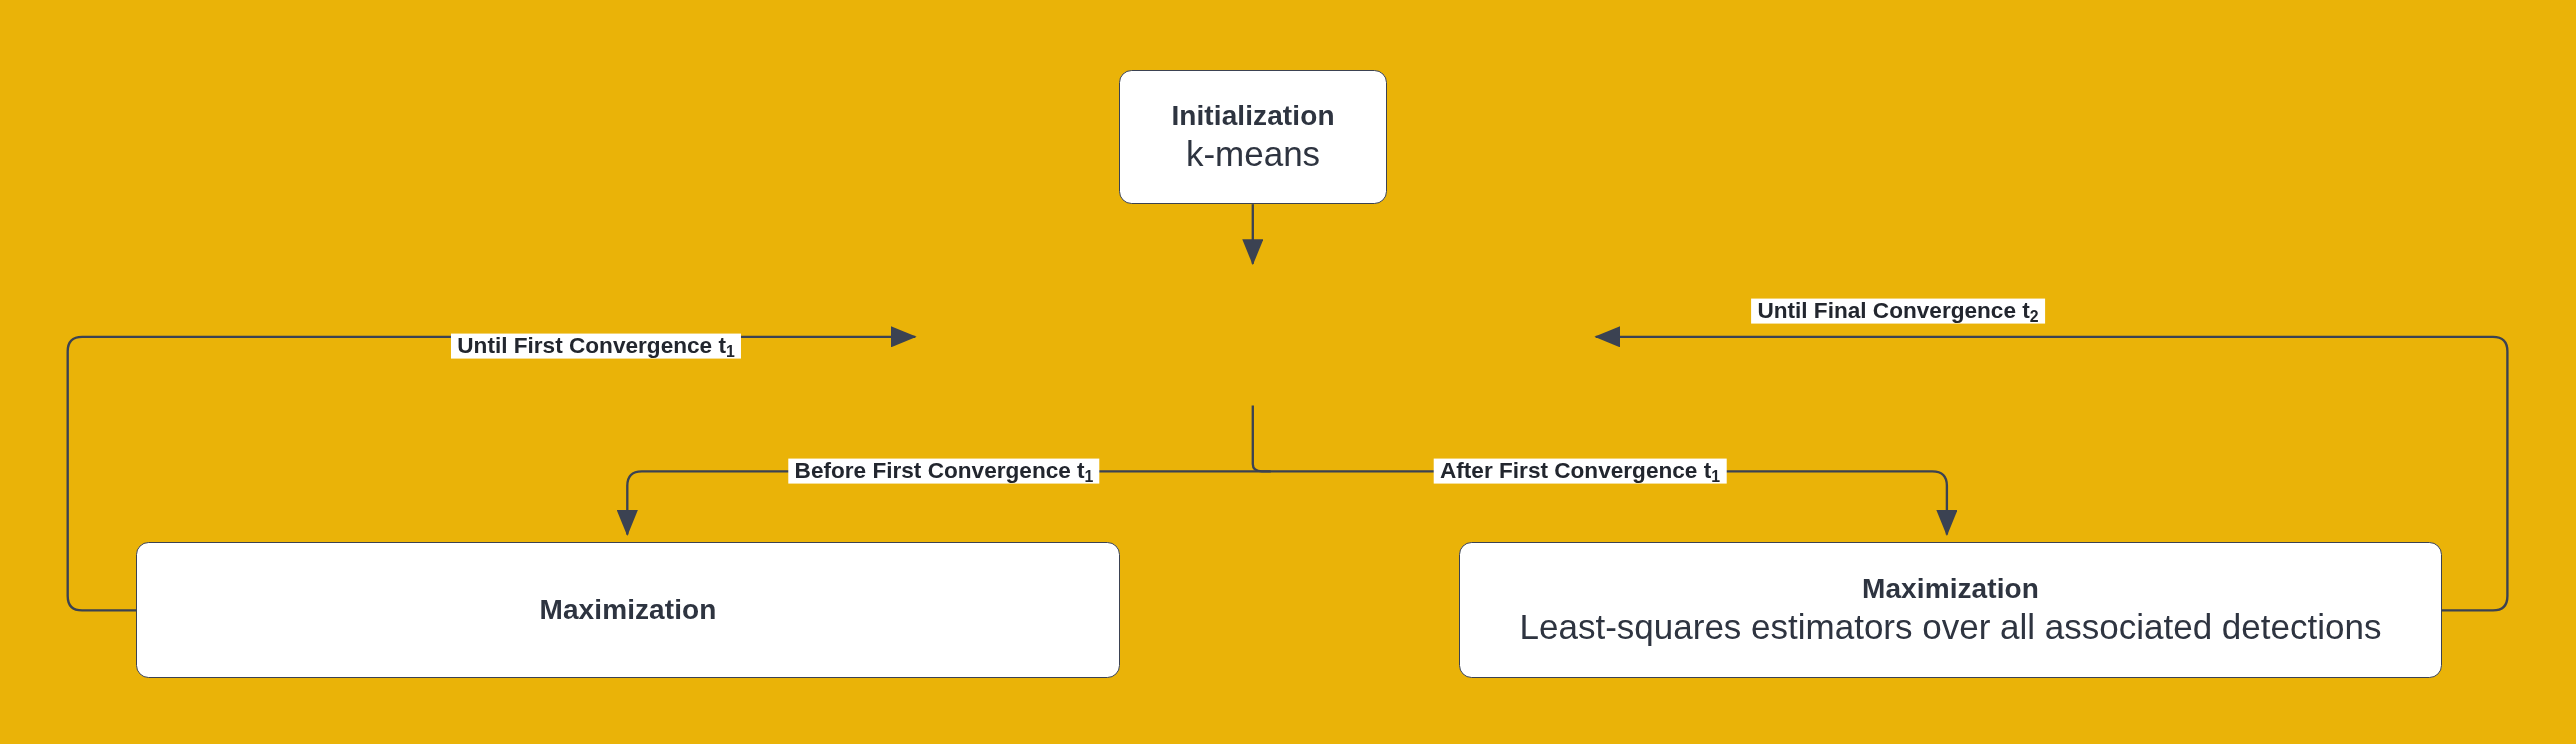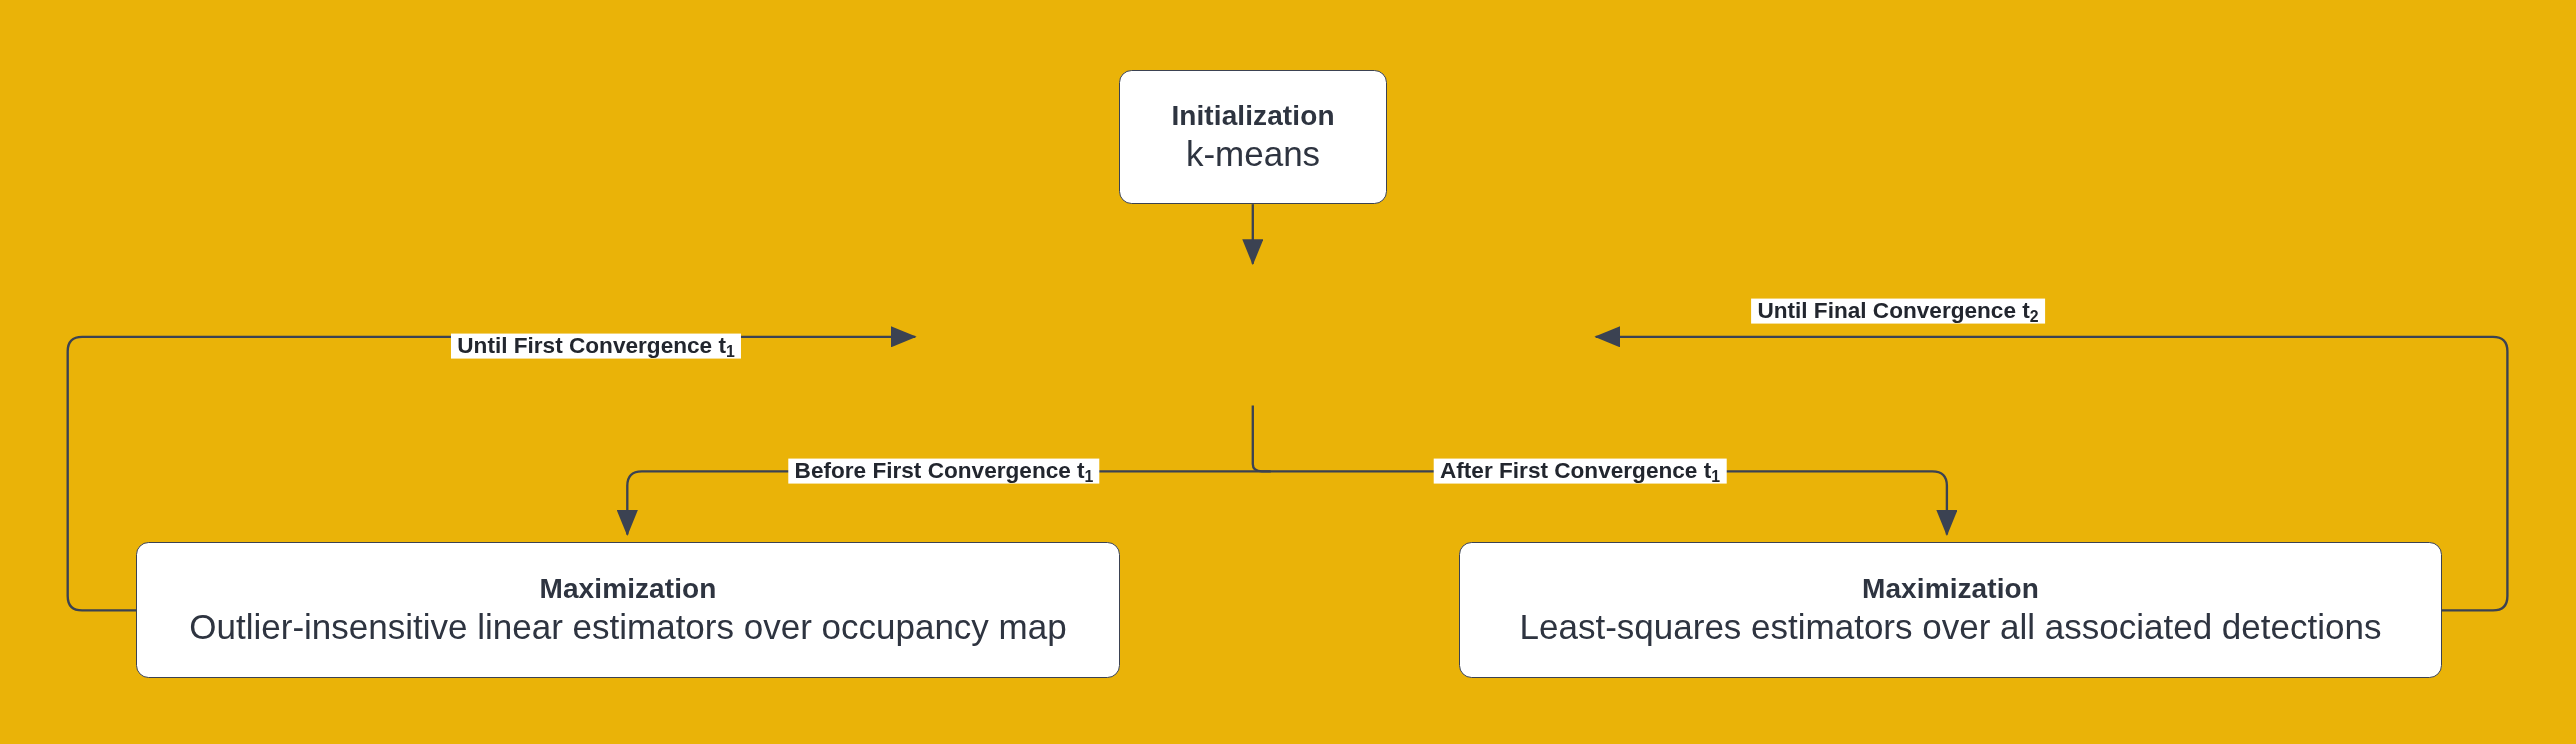--- a/index.html
+++ b/index.html
@@ -101,21 +101,20 @@
   </svg>
 
   <div class="node-box" id="box-initialization">
     <div class="node-title">Initialization</div>
     <div class="node-subtitle">k-means</div>
   </div>
 
 
   <div class="node-box" id="box-maximization-left">
     <div class="node-title">Maximization</div>
-    <div class="node-subtitle">Outlier-insensitive linear estimators over occupancy map</div>
   </div>
 
   <div class="node-box" id="box-maximization-right">
     <div class="node-title">Maximization</div>
     <div class="node-subtitle">Least-squares estimators over all associated detections</div>
   </div>
 
   <div class="edge-label" id="label-until-first"><span>Until First Convergence t</span><sub>1</sub></div>
 
   <div class="edge-label" id="label-until-final"><span>Until Final Convergence t</span><sub>2</sub></div>

